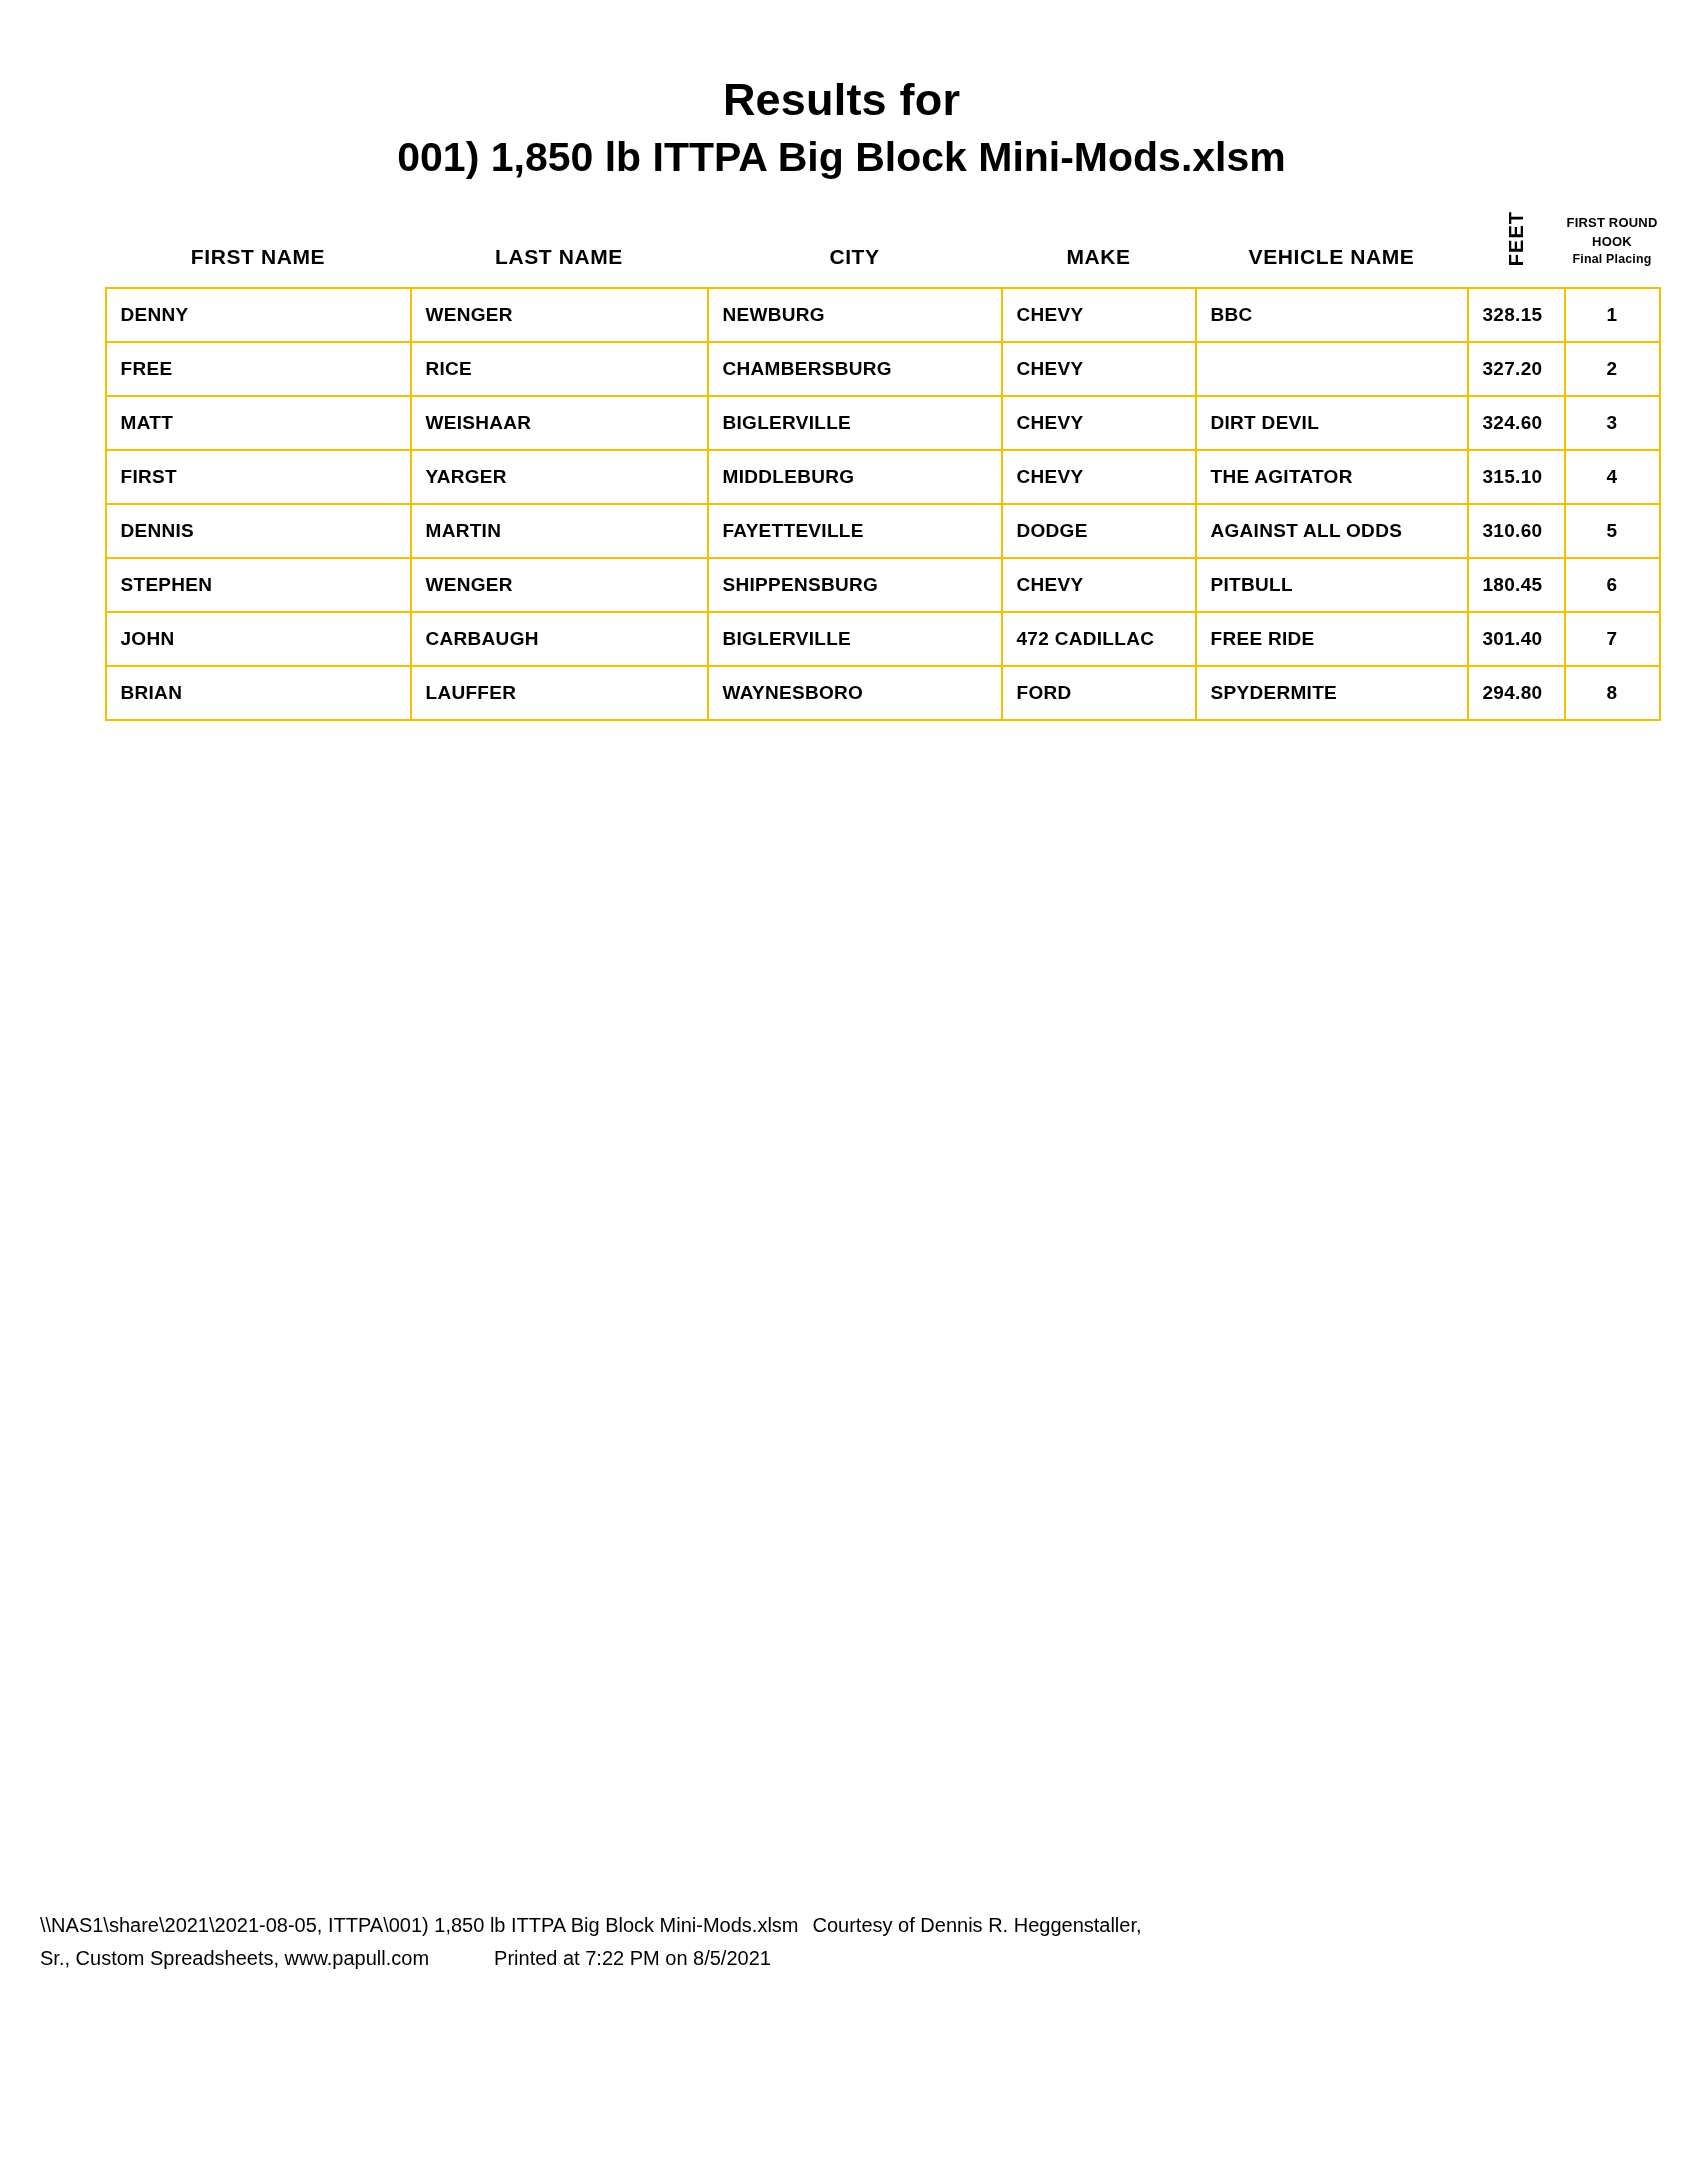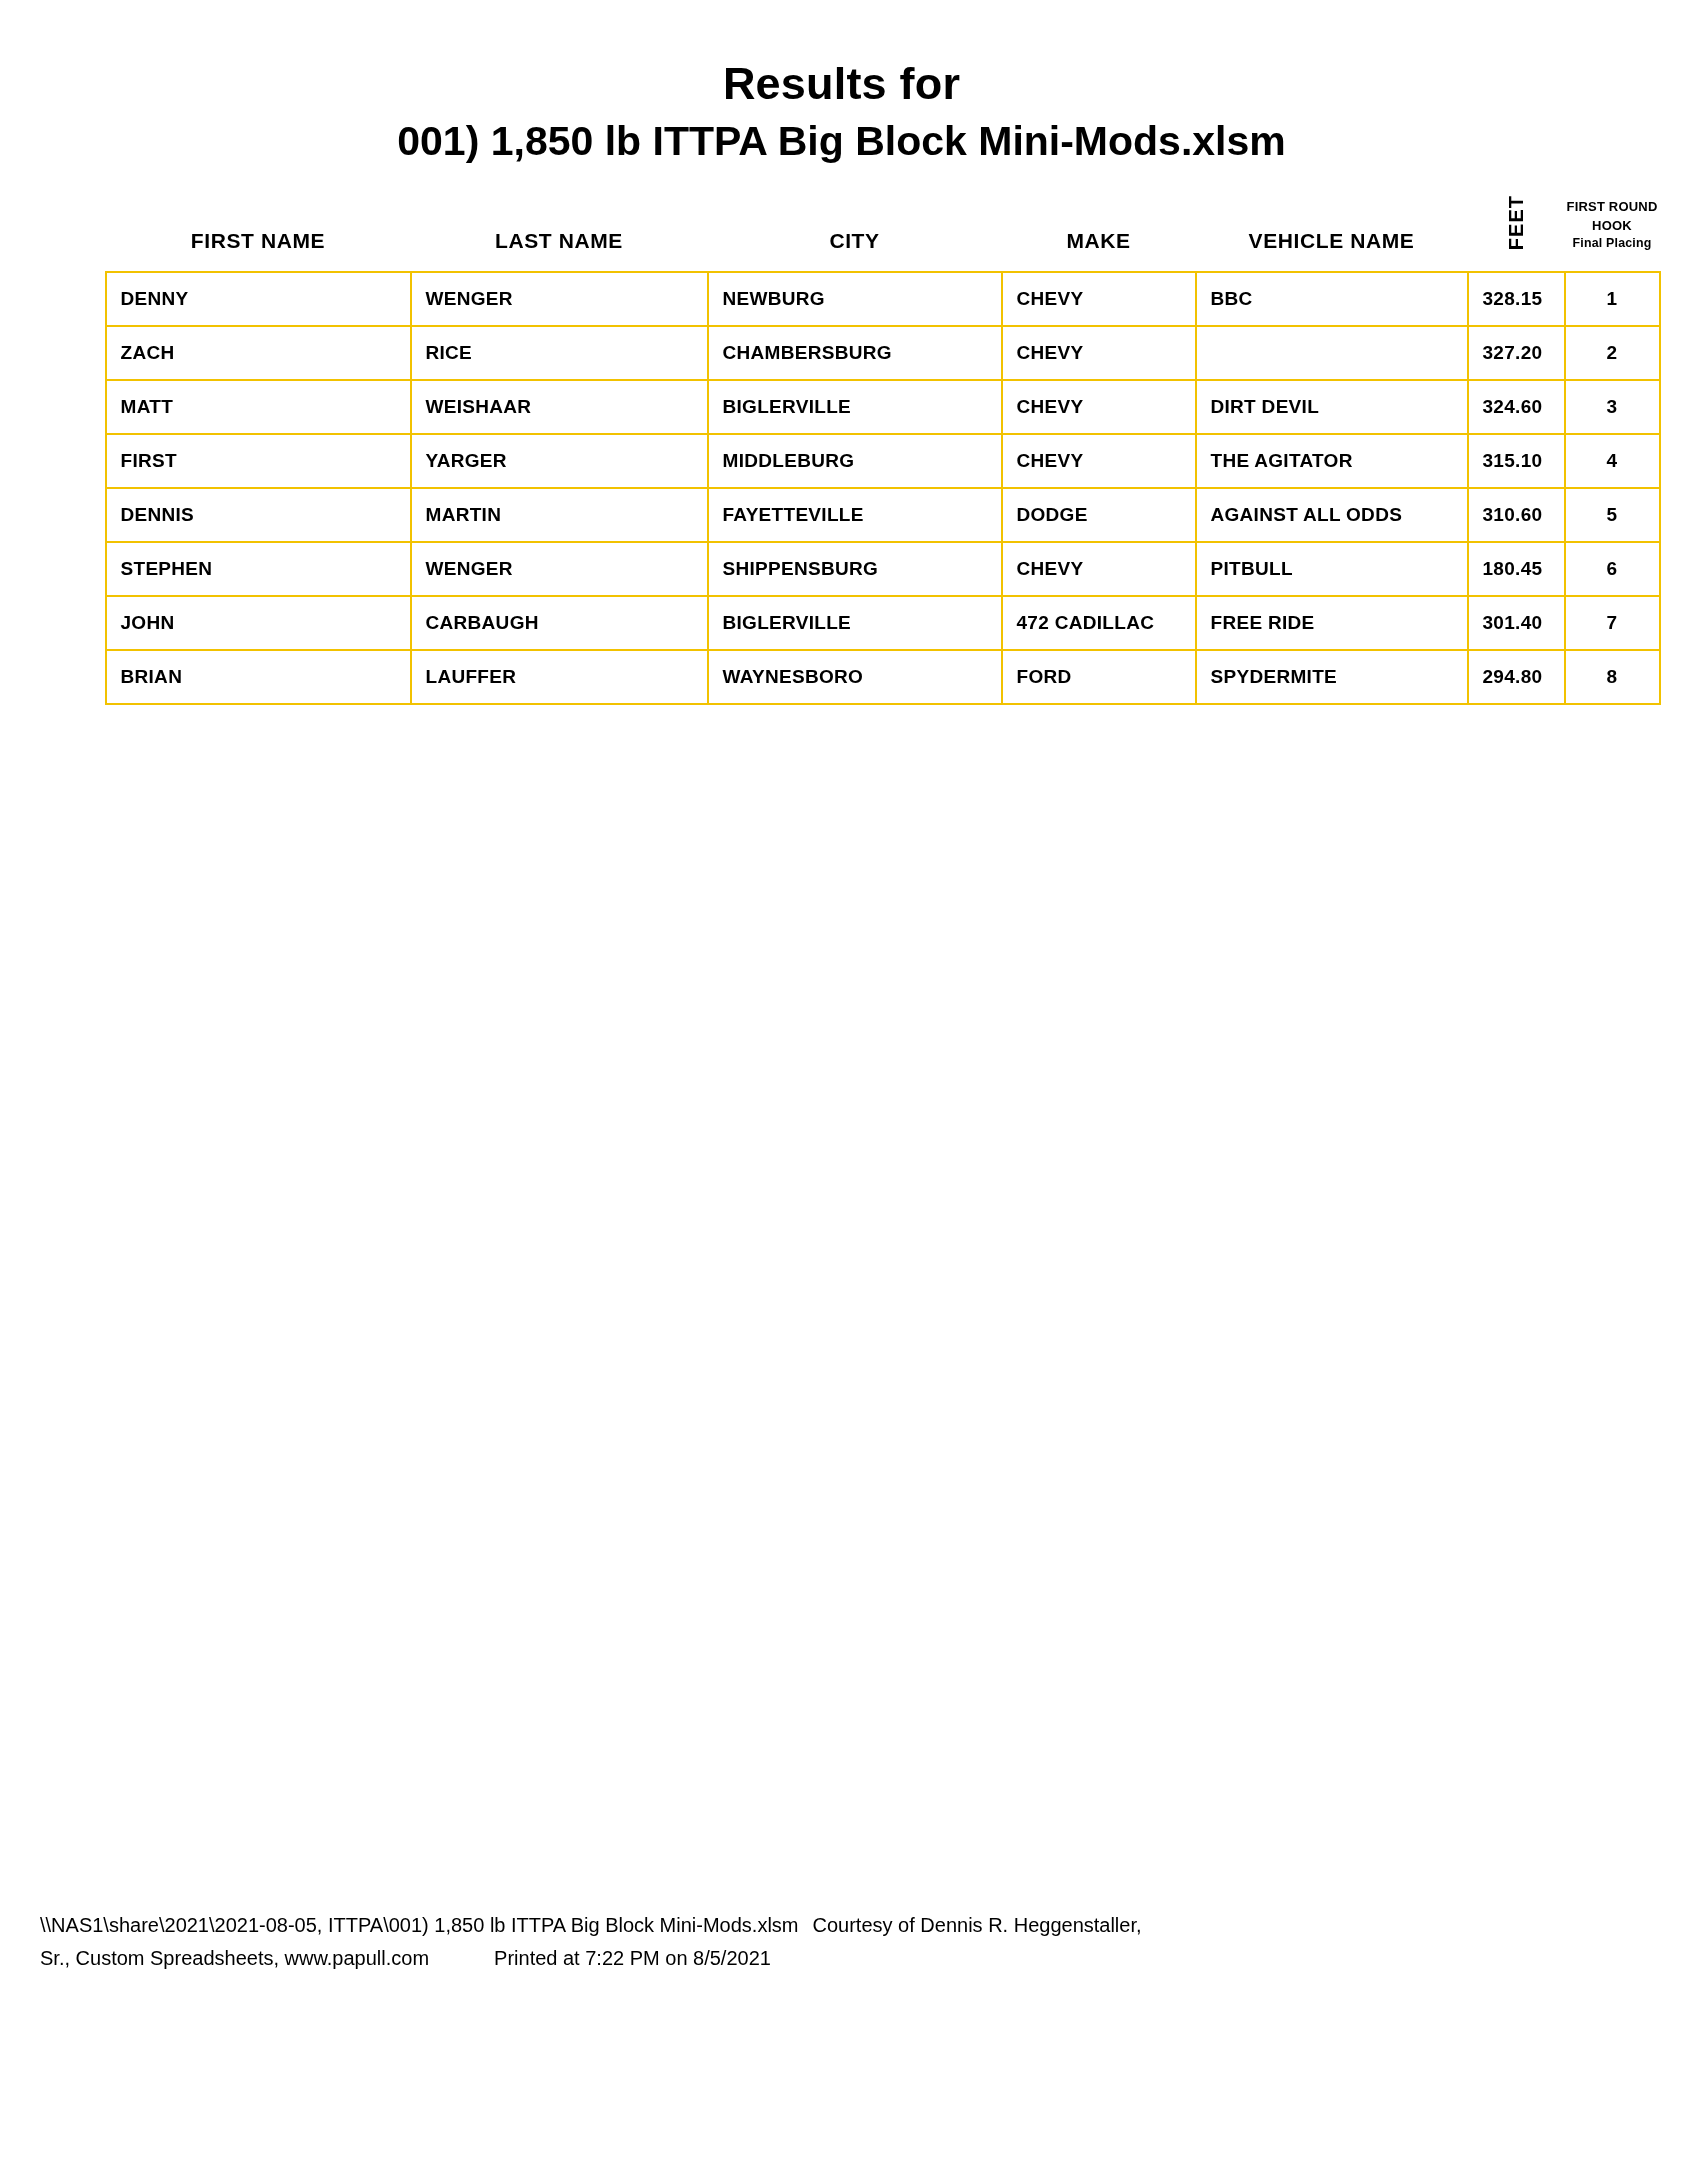--- a/index.html
+++ b/index.html
@@ -12,21 +12,21 @@
     height: 2178px;
     font-family: "Liberation Sans", sans-serif;
     color: #000000;
     position: relative;
   }
   .page {
     position: relative;
     width: 1683px;
     height: 2032px;
     box-sizing: border-box;
-    padding: 0;
+    padding: 16px;
   }
   .title-block {
     text-align: center;
     padding-top: 57px;
   }
   .title-line1 {
     font-size: 45px;
     font-weight: bold;
     letter-spacing: 0.2px;
     line-height: 1.18;
@@ -168,21 +168,21 @@
         <tr>
           <td>DENNY</td>
           <td>WENGER</td>
           <td>NEWBURG</td>
           <td>CHEVY</td>
           <td>BBC</td>
           <td class="num">328.15</td>
           <td class="place">1</td>
         </tr>
         <tr>
-          <td>ZACH</td>
+          <td>FREE</td>
           <td>RICE</td>
           <td>CHAMBERSBURG</td>
           <td>CHEVY</td>
           <td></td>
           <td class="num">327.20</td>
           <td class="place">2</td>
         </tr>
         <tr>
           <td>MATT</td>
           <td>WEISHAAR</td>

